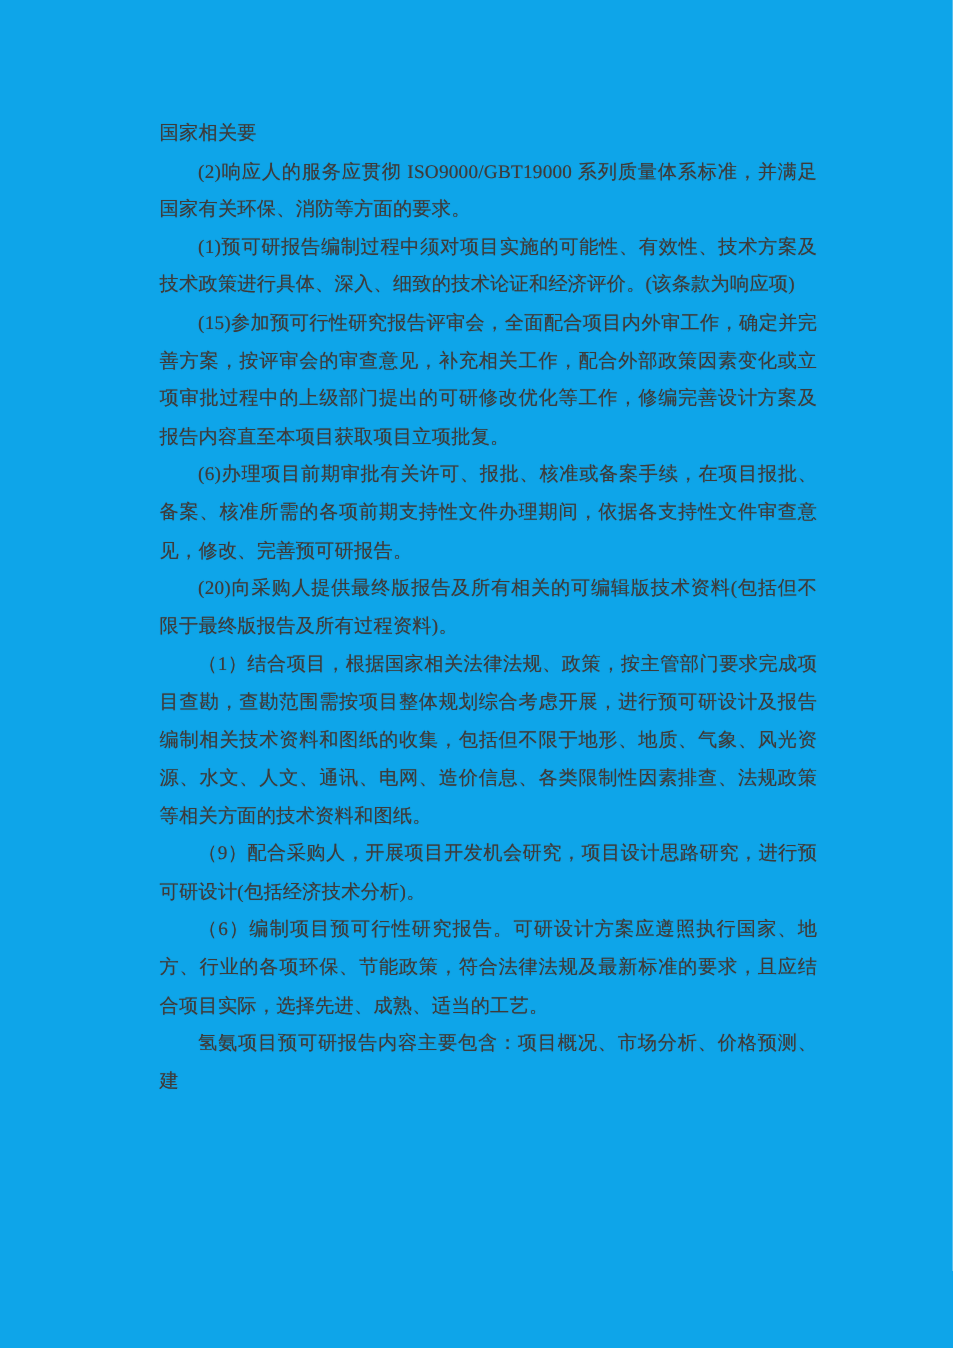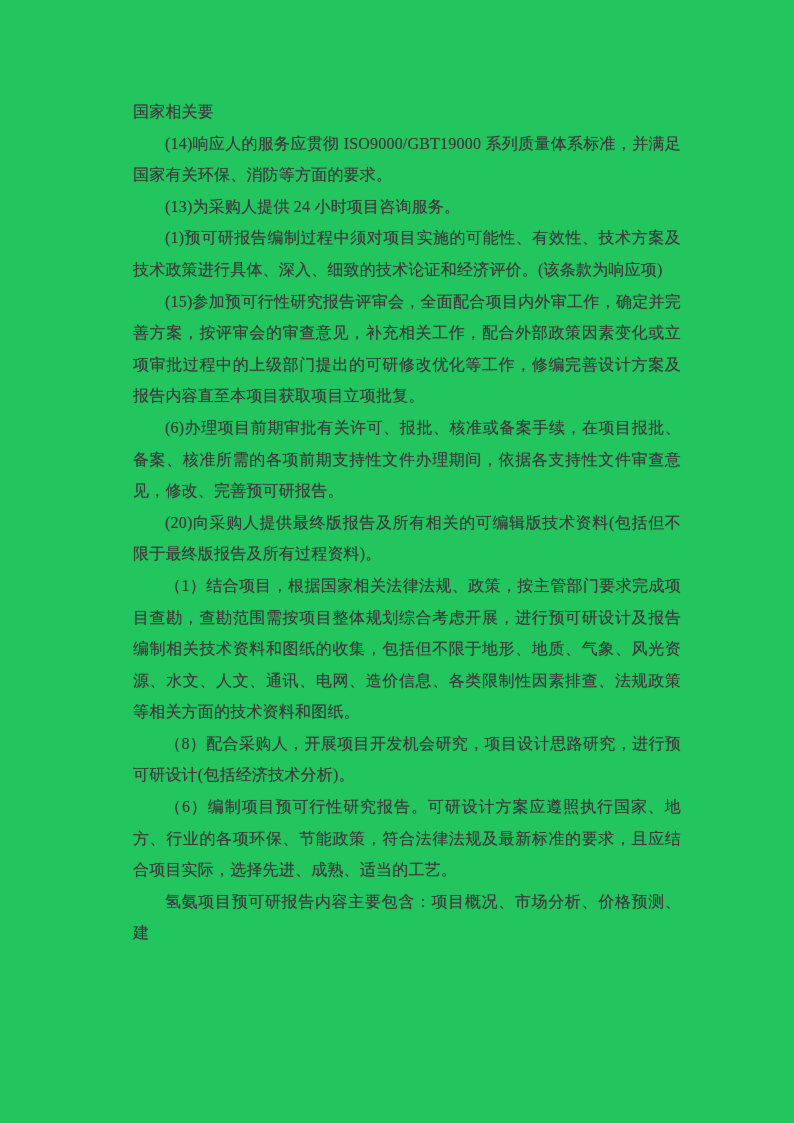--- a/index.html
+++ b/index.html
@@ -10,21 +10,21 @@
     width: 794px;
     height: 1123px;
     background: #fdfdfd;
     overflow: hidden;
     font-family: "Liberation Serif", "DejaVu Serif", serif;
   }
   .page {
     position: relative;
     width: 794px;
     height: 1123px;
-    background: #22c55e;
+    background: #0ea5e9;
     box-sizing: border-box;
     padding: 96px 113px 0 133px;
   }
   .text-block {
     width: 548px;
     color: #3c3c3c;
     font-size: 16px;
     line-height: 31.6px;
     text-align: justify;
     
@@ -39,24 +39,23 @@
   .para.no-indent {
     text-indent: 0;
   }
 </style>
 </head>
 <body>
 
 <div class="page">
   <div class="text-block">
     <p class="para no-indent">国家相关要</p>
-    <p class="para">(14)响应人的服务应贯彻 ISO9000/GBT19000 系列质量体系标准，并满足国家有关环保、消防等方面的要求。</p>
-    <p class="para">(13)为采购人提供 24 小时项目咨询服务。</p>
+    <p class="para">(2)响应人的服务应贯彻 ISO9000/GBT19000 系列质量体系标准，并满足国家有关环保、消防等方面的要求。</p>
     <p class="para">(1)预可研报告编制过程中须对项目实施的可能性、有效性、技术方案及技术政策进行具体、深入、细致的技术论证和经济评价。(该条款为响应项)</p>
     <p class="para">(15)参加预可行性研究报告评审会，全面配合项目内外审工作，确定并完善方案，按评审会的审查意见，补充相关工作，配合外部政策因素变化或立项审批过程中的上级部门提出的可研修改优化等工作，修编完善设计方案及报告内容直至本项目获取项目立项批复。</p>
     <p class="para">(6)办理项目前期审批有关许可、报批、核准或备案手续，在项目报批、备案、核准所需的各项前期支持性文件办理期间，依据各支持性文件审查意见，修改、完善预可研报告。</p>
     <p class="para">(20)向采购人提供最终版报告及所有相关的可编辑版技术资料(包括但不限于最终版报告及所有过程资料)。</p>
     <p class="para">（1）结合项目，根据国家相关法律法规、政策，按主管部门要求完成项目查勘，查勘范围需按项目整体规划综合考虑开展，进行预可研设计及报告编制相关技术资料和图纸的收集，包括但不限于地形、地质、气象、风光资源、水文、人文、通讯、电网、造价信息、各类限制性因素排查、法规政策等相关方面的技术资料和图纸。</p>
-    <p class="para">（8）配合采购人，开展项目开发机会研究，项目设计思路研究，进行预可研设计(包括经济技术分析)。</p>
+    <p class="para">（9）配合采购人，开展项目开发机会研究，项目设计思路研究，进行预可研设计(包括经济技术分析)。</p>
     <p class="para">（6）编制项目预可行性研究报告。可研设计方案应遵照执行国家、地方、行业的各项环保、节能政策，符合法律法规及最新标准的要求，且应结合项目实际，选择先进、成熟、适当的工艺。</p>
     <p class="para">氢氨项目预可研报告内容主要包含：项目概况、市场分析、价格预测、建</p>
   </div>
 </div>
 
 </body></html>

